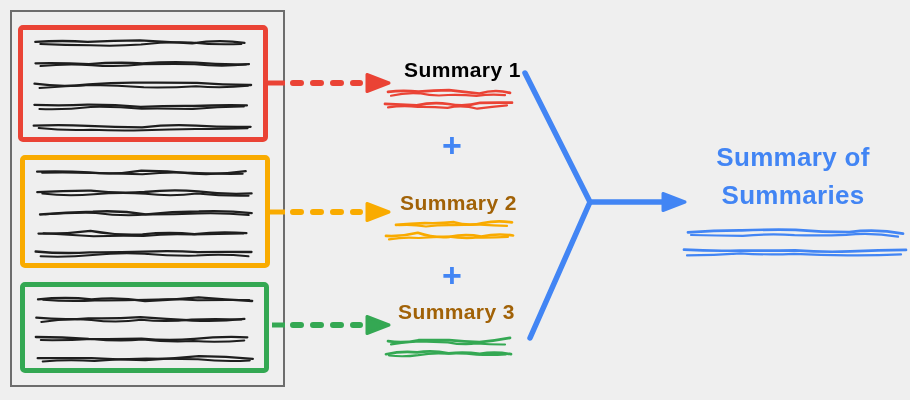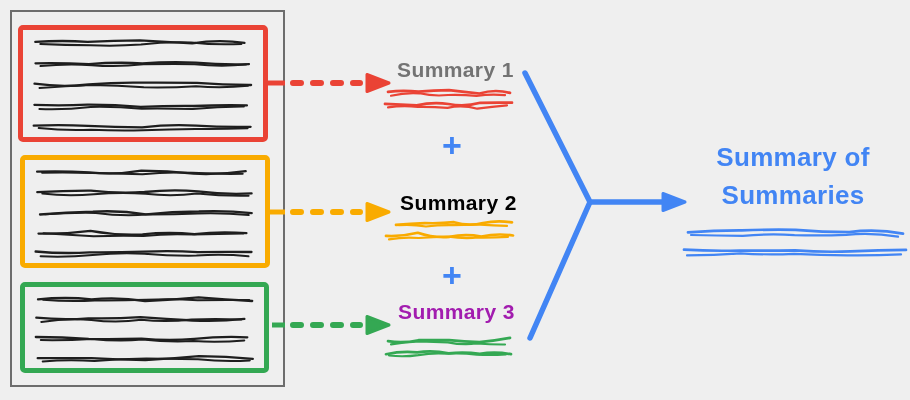--- a/index.html
+++ b/index.html
@@ -128,20 +128,20 @@
         <path d="M 684.0 249.6 Q 711.8 251.3 739.5 250.5 Q 767.3 250.7 795.0 250.4 Q 822.8 252.4 850.5 251.4 Q 878.3 250.0 906.0 249.9" stroke="#4285F4" stroke-width="2.7" fill="none" stroke-linecap="round"></path>
         <path d="M 687.0 255.4 Q 713.8 255.2 740.5 253.3 Q 767.3 255.1 794.0 253.8 Q 820.8 254.8 847.5 255.4 Q 874.3 255.7 901.0 254.4" stroke="#4285F4" stroke-width="2.2" fill="none" stroke-linecap="round"></path>
       </g>
       <g>
         <path d="M 525 73 L 590 202 L 662 202" stroke="#4285F4" stroke-width="5.5" fill="none" stroke-linecap="round" stroke-linejoin="round"></path>
         <path d="M 530 338 L 590 202" stroke="#4285F4" stroke-width="5.5" fill="none" stroke-linecap="round"></path>
         <polygon points="663,193.5 663,210.5 685,202" fill="#4285F4" stroke="#4285F4" stroke-width="3" stroke-linejoin="round"></polygon>
       </g>
     </svg>
 
-  <div class="slabel slabel-0" style="color: #737373;">Summary 1</div>
+  <div class="slabel slabel-0" style="color: #000000; margin-left: 7px;">Summary 1</div>
   <div class="plus plus-0" style="color: rgb(66, 133, 244);">+</div>
-  <div class="slabel slabel-1" style="color: #000000;">Summary 2</div>
+  <div class="slabel slabel-1" style="color: #a16207;">Summary 2</div>
   <div class="plus plus-1" style="color: rgb(66, 133, 244);">+</div>
-  <div class="slabel slabel-2" style="color: #a21caf;">Summary 3</div>
+  <div class="slabel slabel-2" style="color: #a16207;">Summary 3</div>
   <div class="result" style="color: rgb(66, 133, 244);">Summary of Summaries</div>
 
 </div>
 
 </body></html>

